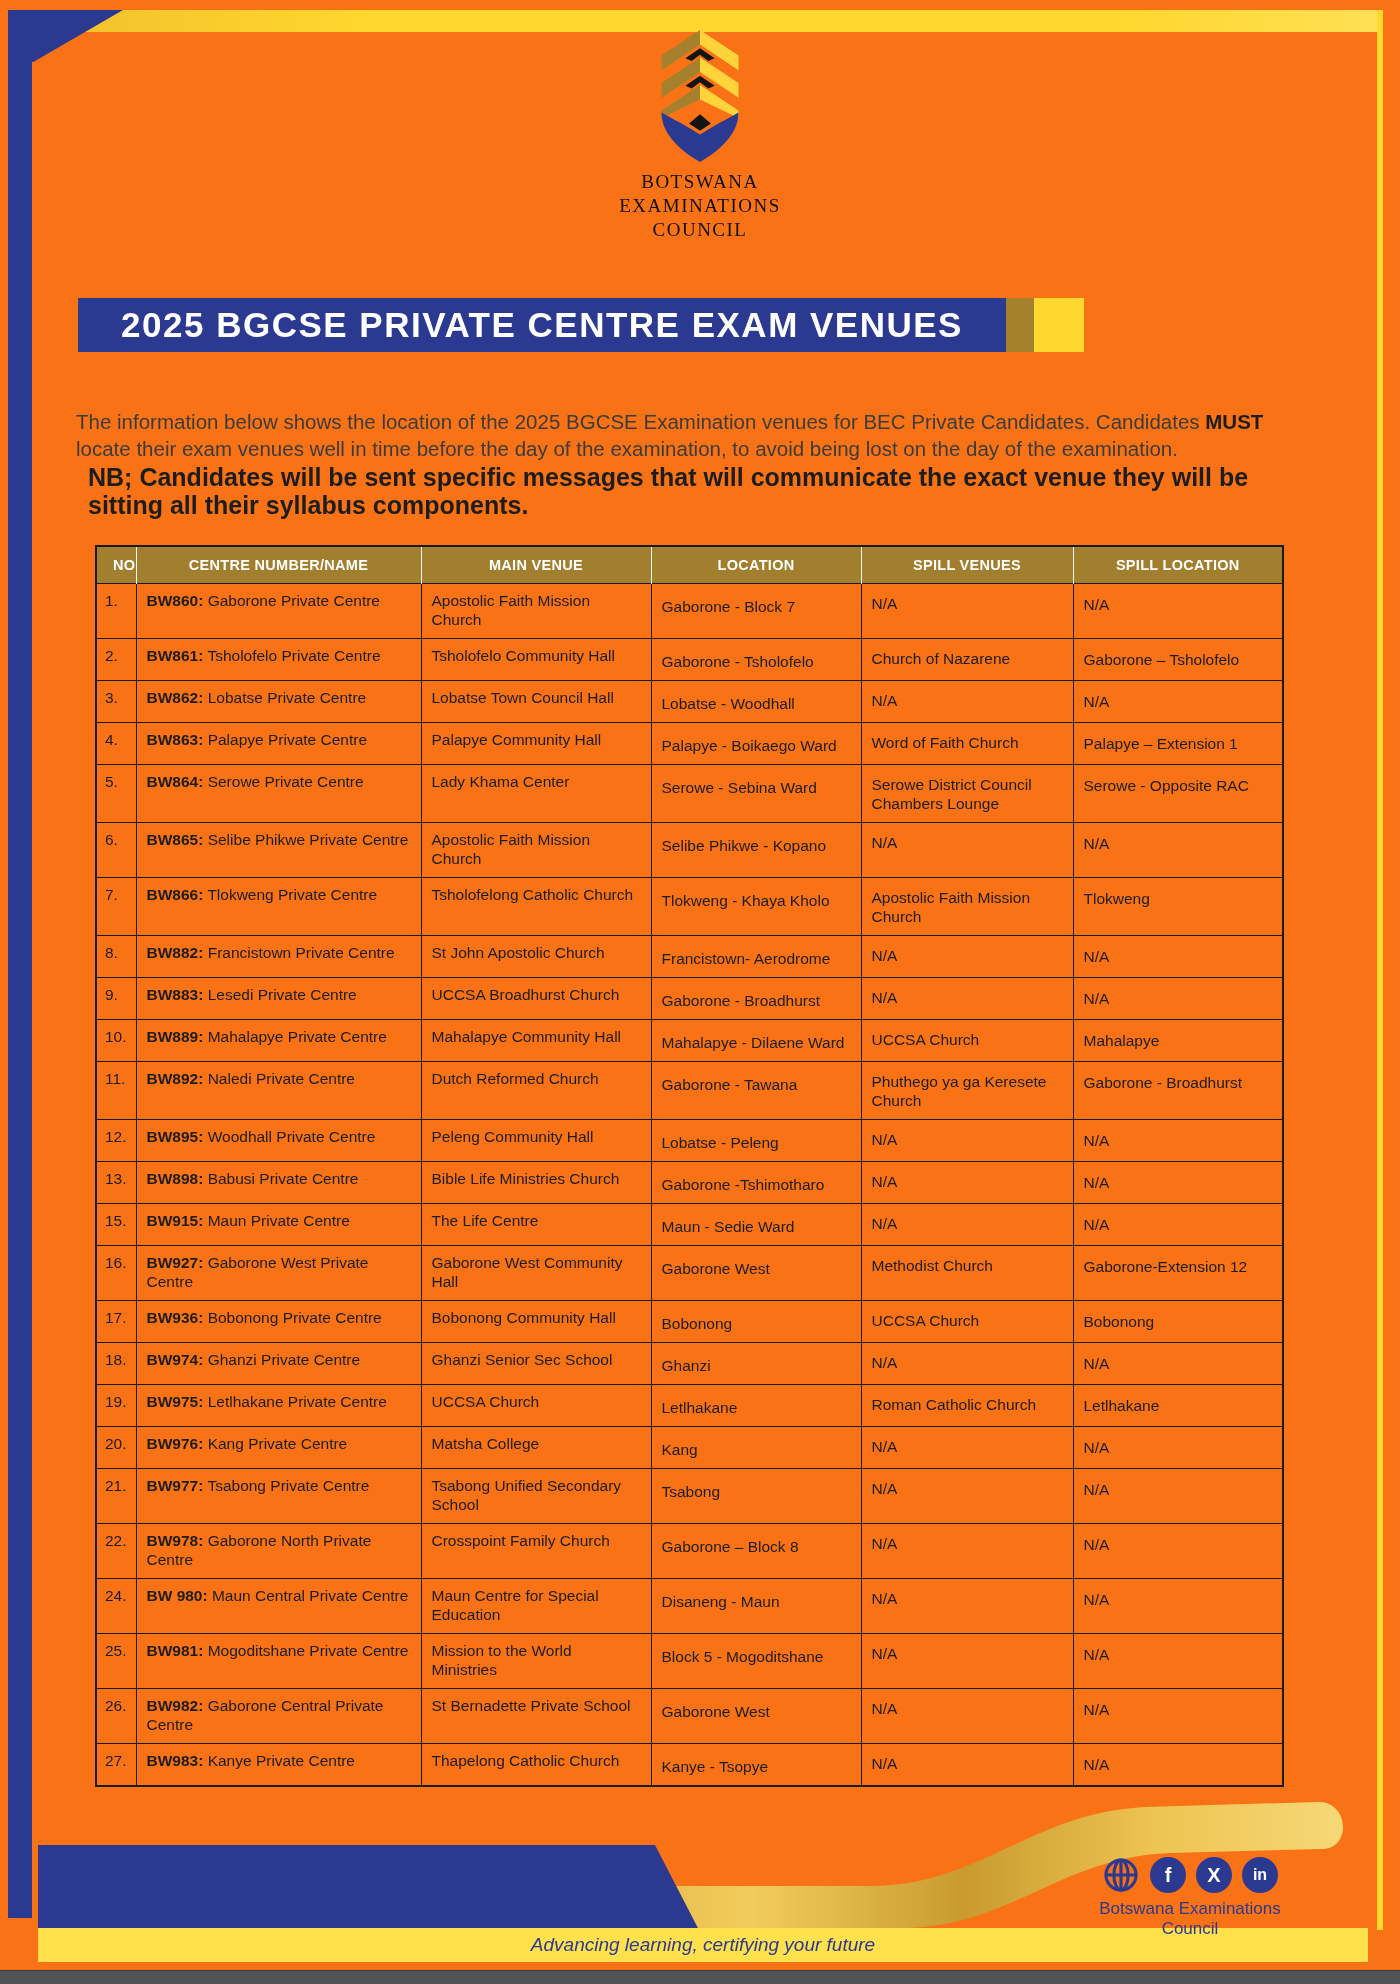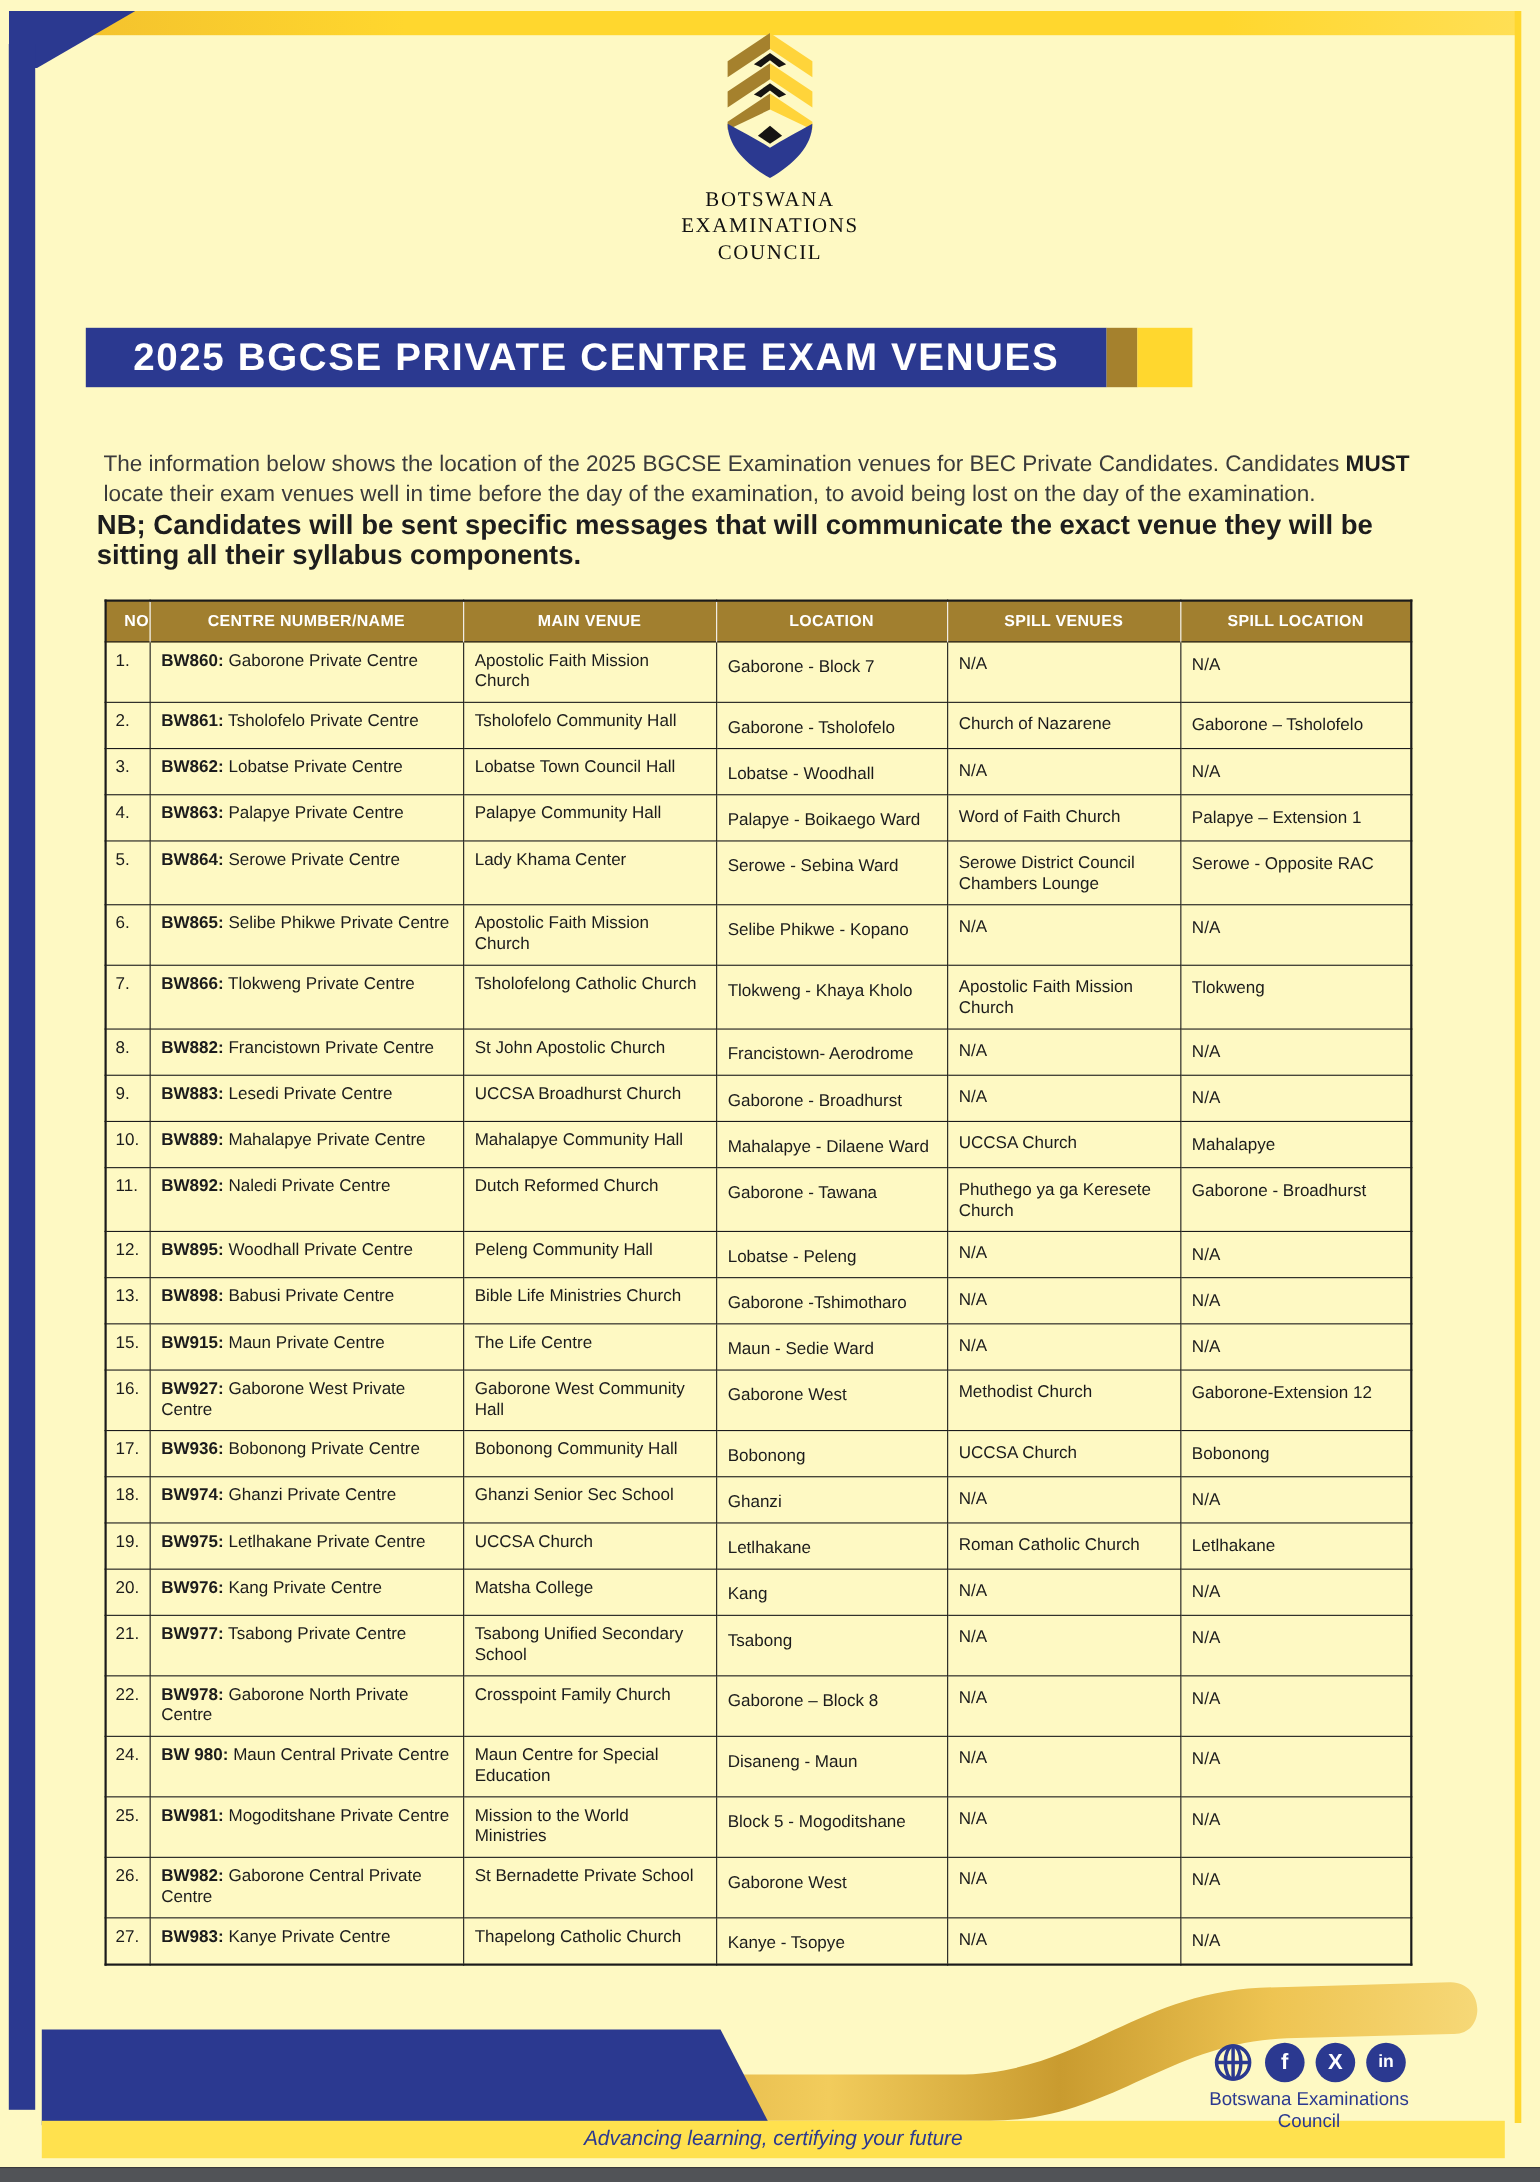--- a/index.html
+++ b/index.html
@@ -1,16 +1,16 @@
 <!DOCTYPE html>
 <html><head>
 <meta charset="utf-8">
 <style>
   html,body{margin:0;padding:0;background:#fff;}
-  .page{position:relative;width:1400px;height:1984px;background:#fef9c3;overflow:hidden;
+  .page{position:relative;width:1400px;height:1984px;background:#f97316;overflow:hidden;
         font-family:"Liberation Sans",sans-serif;color:#1c1c1c;}
 
   
   .top-strip{position:absolute;left:30px;top:10px;width:1352px;height:22px;
              background:linear-gradient(90deg,#f2bf2d,#ffd72e 25%,#ffd72e 80%,#ffdf55);}
   .corner{position:absolute;left:8px;top:10px;width:115px;height:52px;background:#2B3990;
           clip-path:polygon(0 0,100% 0,22% 100%,0 100%);}
   .left-bar{position:absolute;left:8px;top:40px;width:24px;height:1878px;background:#2B3990;}
   .right-line{position:absolute;left:1377px;top:10px;width:6px;height:1920px;background:#ffd72e;}
 
@@ -21,21 +21,21 @@
             line-height:24px;color:#111;}
 
   
   .banner{position:absolute;left:78px;top:298px;width:1150px;height:54px;display:flex;}
   .banner-main{width:928px;background:#2B3990;color:#fff;display:flex;align-items:center;
                justify-content:center;font-size:35px;font-weight:800;letter-spacing:1.5px;}
   .banner-gold{width:28px;background:#A5812D;}
   .banner-yellow{width:50px;background:#FFD72E;}
 
   
-  .intro{position:absolute;left:94px;top:360px;width:1235px;font-size:20.5px;
+  .intro{position:absolute;left:76px;top:360px;width:1235px;font-size:20.5px;
          line-height:27px;color:#3b3b3b;margin-top:48px;}
   .intro b{color:#1d1d1d;}
   .note{position:absolute;left:88px;top:438px;width:1205px;font-size:25px;
         line-height:28px;color:#1d1d1d;font-weight:700;}
 
   
   table.venues{position:absolute;left:95px;top:545px;width:1187px;border-collapse:collapse;
                border:2px solid #1b1b1b;table-layout:fixed;}
   .venues th{background:#A17F2F;color:#fff;font-size:14.5px;font-weight:700;height:32px;
              letter-spacing:.3px;border-left:1px solid #f8f8f8;padding:2px 16px;}

